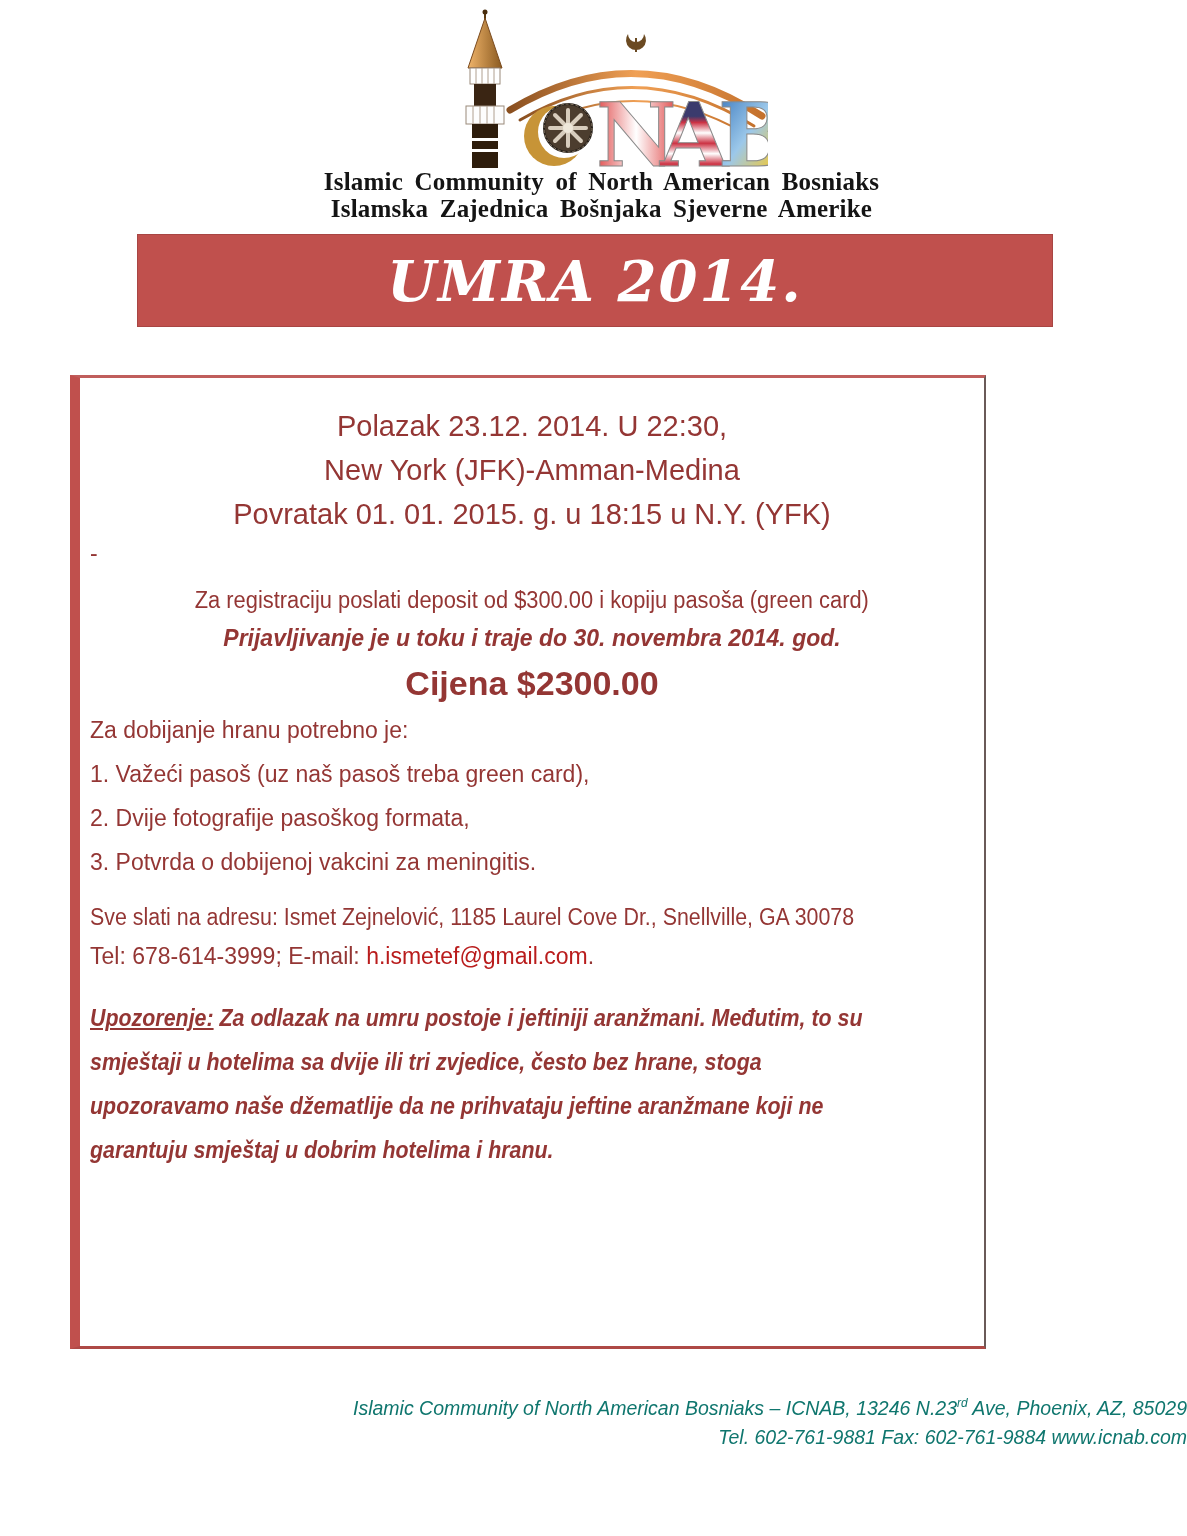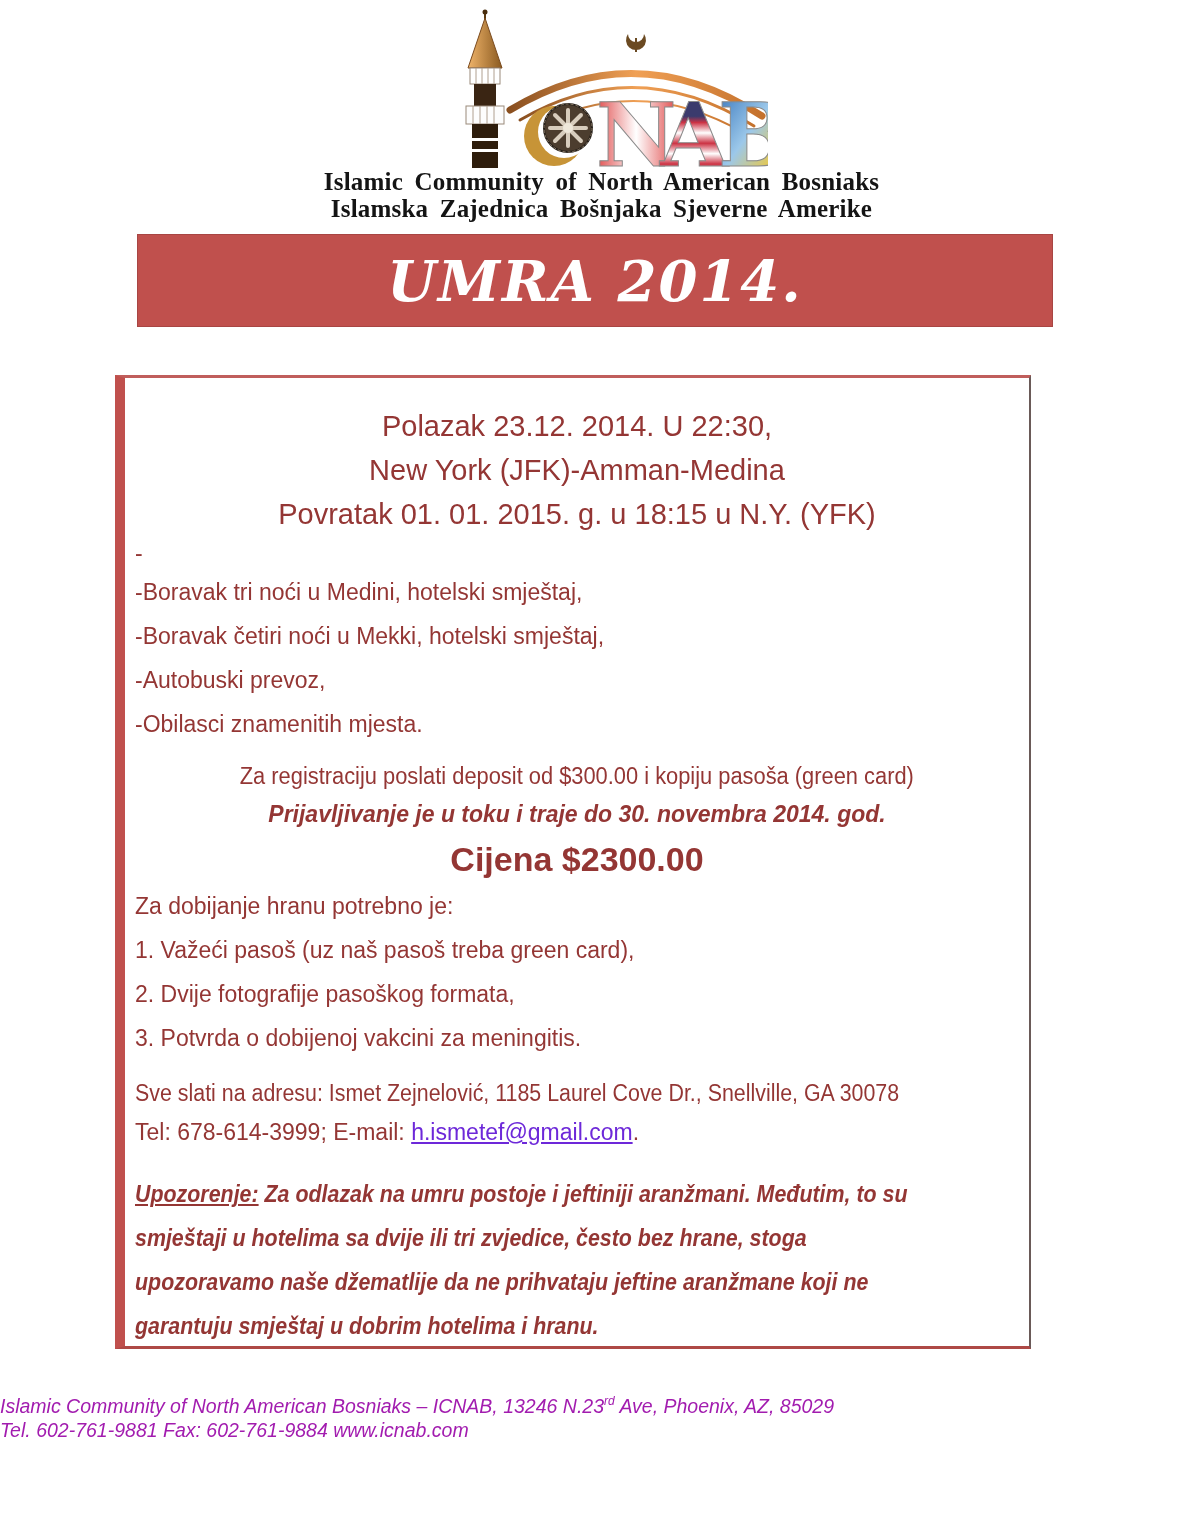--- a/index.html
+++ b/index.html
@@ -12,45 +12,45 @@
   .org-name { font-family:"Liberation Serif", serif; font-weight:bold; color:#141414;
               font-size:25px; line-height:27px; word-spacing:5px; letter-spacing:.2px;padding-left:16px; }
 
   
   .banner { margin:12px 0 4px 137px; width:916px; height:93px; background:#C0504D;
             border:1px solid #a84543; display:flex; align-items:center; justify-content:center; }
   .banner-title { font-family:"DejaVu Serif", serif; font-style:italic; font-weight:bold;
                   color:#ffffff; font-size:56px; letter-spacing:2px; }
 
   
-  .flyer-box { margin:48px 0 0 115px; width:916px; height:974px; overflow:hidden;
+  .flyer-box { margin:48px 0 0 70px; width:916px; height:974px; overflow:hidden;
                border-top:3px solid #c05e5c; border-right:2px solid #6a5a58;
                border-bottom:3px solid #ae4946; border-left:10px solid #C0504D;
                padding:26px 10px 16px 10px; color:#943634; font-size:23px; }
   .hdr { text-align:center; font-size:29px; line-height:44px; }
   .dash-line { line-height:34px; }
   .pkg-line { line-height:44px; }
   .sp12 { height:12px; } .sp14 { height:14px; } .sp20 { height:20px; }
   .center { text-align:center; }
   .sqz  { display:inline-block; white-space:nowrap; transform:scaleX(.95); transform-origin:50% 50%; }
   .sqzL { display:inline-block; white-space:nowrap; transform:scaleX(.93); transform-origin:0 50%; }
   .reg-line { line-height:36px; }
   .deadline { line-height:40px; font-weight:bold; font-style:italic; }
   .price { line-height:50px; font-size:34px; font-weight:bold; }
   .visa-line { line-height:44px; }
   .addr-line { line-height:38px; }
   .tel-line { line-height:40px; }
-  .email-link { color:#6d28d9; text-decoration:underline; cursor:pointer; }
+  .email-link { color:#b91c1c; cursor:pointer; }
   .warning { font-weight:bold; font-style:italic; }
   .warning .wline { line-height:44px; }
   .ul { text-decoration:underline; }
 
   
-  .footer { margin-top:40px; text-align:left; font-style:italic; color:#a21caf;
-            font-size:19.5px; line-height:24px; }
+  .footer { margin-top:40px; text-align:right; font-style:italic; color:#0f766e;
+            font-size:19.5px; line-height:29px; }
   .footer sup { font-size:12px; }
 </style>
 </head>
 <body>
 
 <div class="page">
 
   <div class="logo-block">
     <svg class="logo-svg" width="348" height="160" viewBox="0 0 340 160">
       <defs>
@@ -150,26 +150,20 @@
   <div class="flyer-box">
 
     <div class="hdr">
       <div>Polazak 23.12. 2014. U 22:30,</div>
       <div>New York (JFK)-Amman-Medina</div>
       <div>Povratak 01. 01. 2015. g. u 18:15 u N.Y. (YFK)</div>
     </div>
 
     <div class="dash-line">-</div>
 
-    <div>
-      <div class="pkg-line">-Boravak tri noći u Medini, hotelski smještaj,</div>
-      <div class="pkg-line">-Boravak četiri noći u Mekki, hotelski smještaj,</div>
-      <div class="pkg-line">-Autobuski prevoz,</div>
-      <div class="pkg-line">-Obilasci znamenitih mjesta.</div>
-    </div>
 
     <div class="sp12"></div>
 
     <div class="center reg-line">
       <span class="sqz">Za registraciju poslati deposit od $300.00 i kopiju pasoša (green card)</span>
     </div>
     <div class="center deadline">Prijavljivanje je u toku i traje do 30. novembra 2014. god.</div>
     <div class="center price">Cijena $2300.00</div>
 
     <div>

